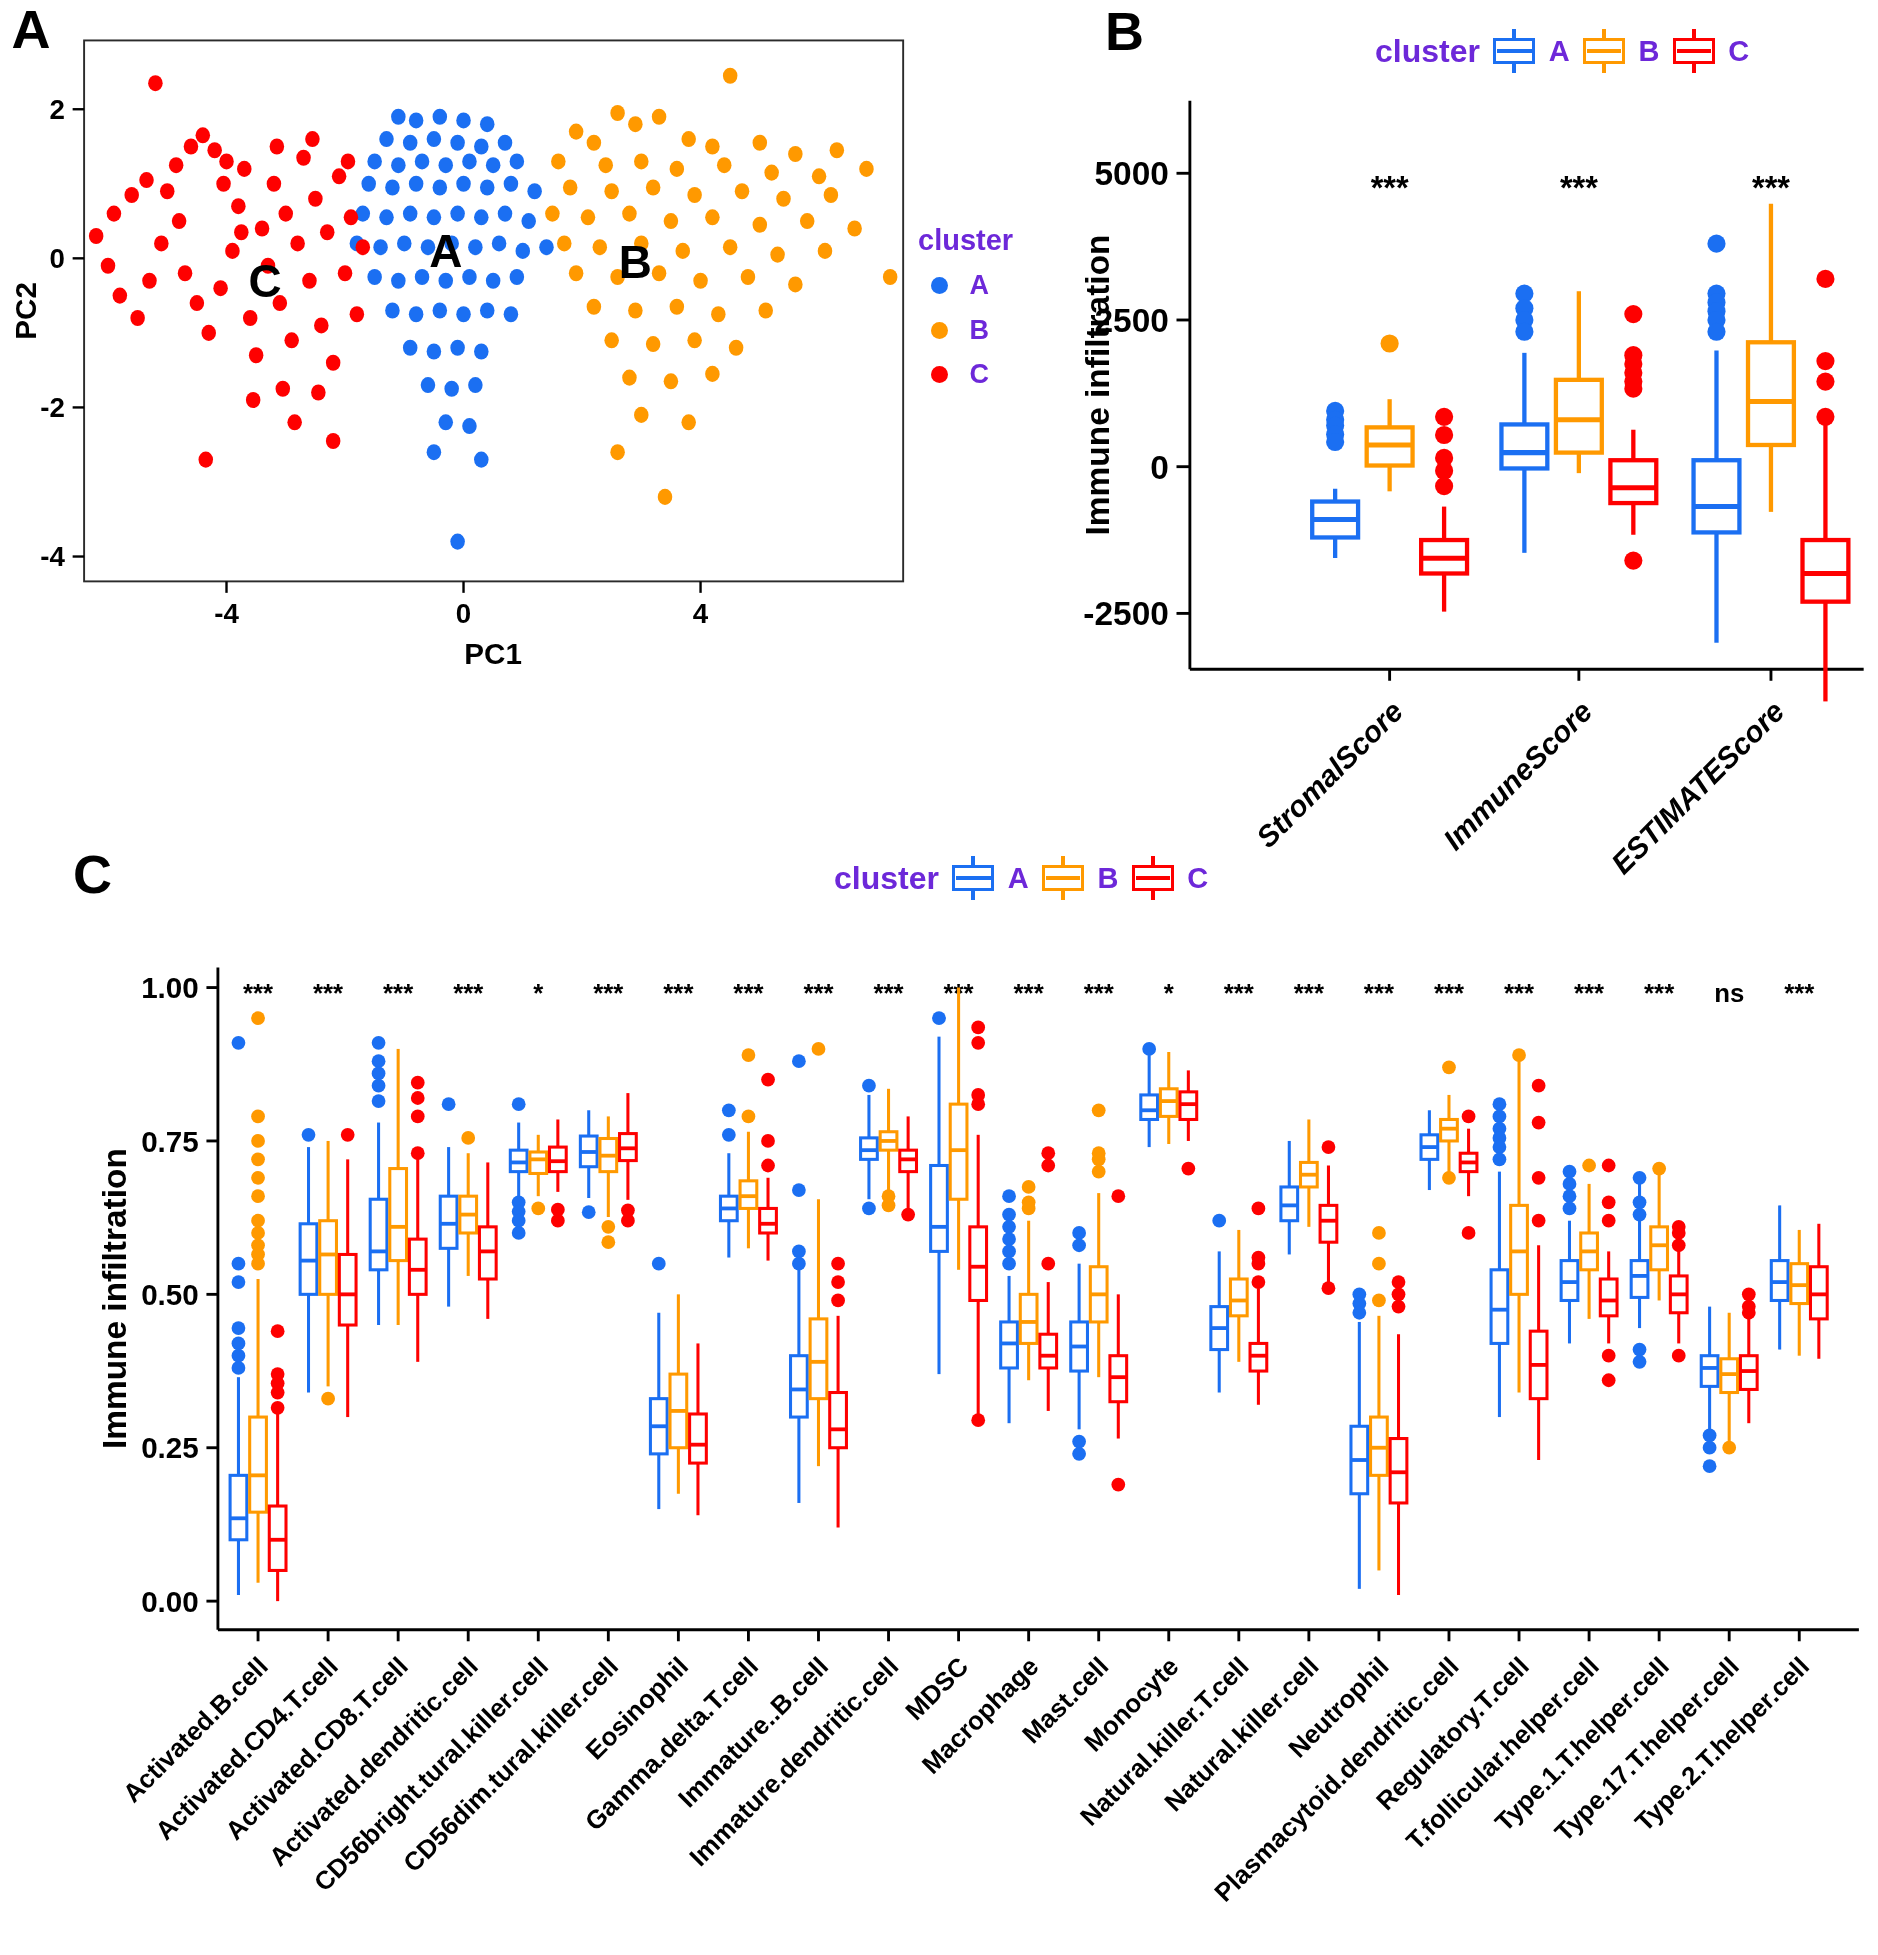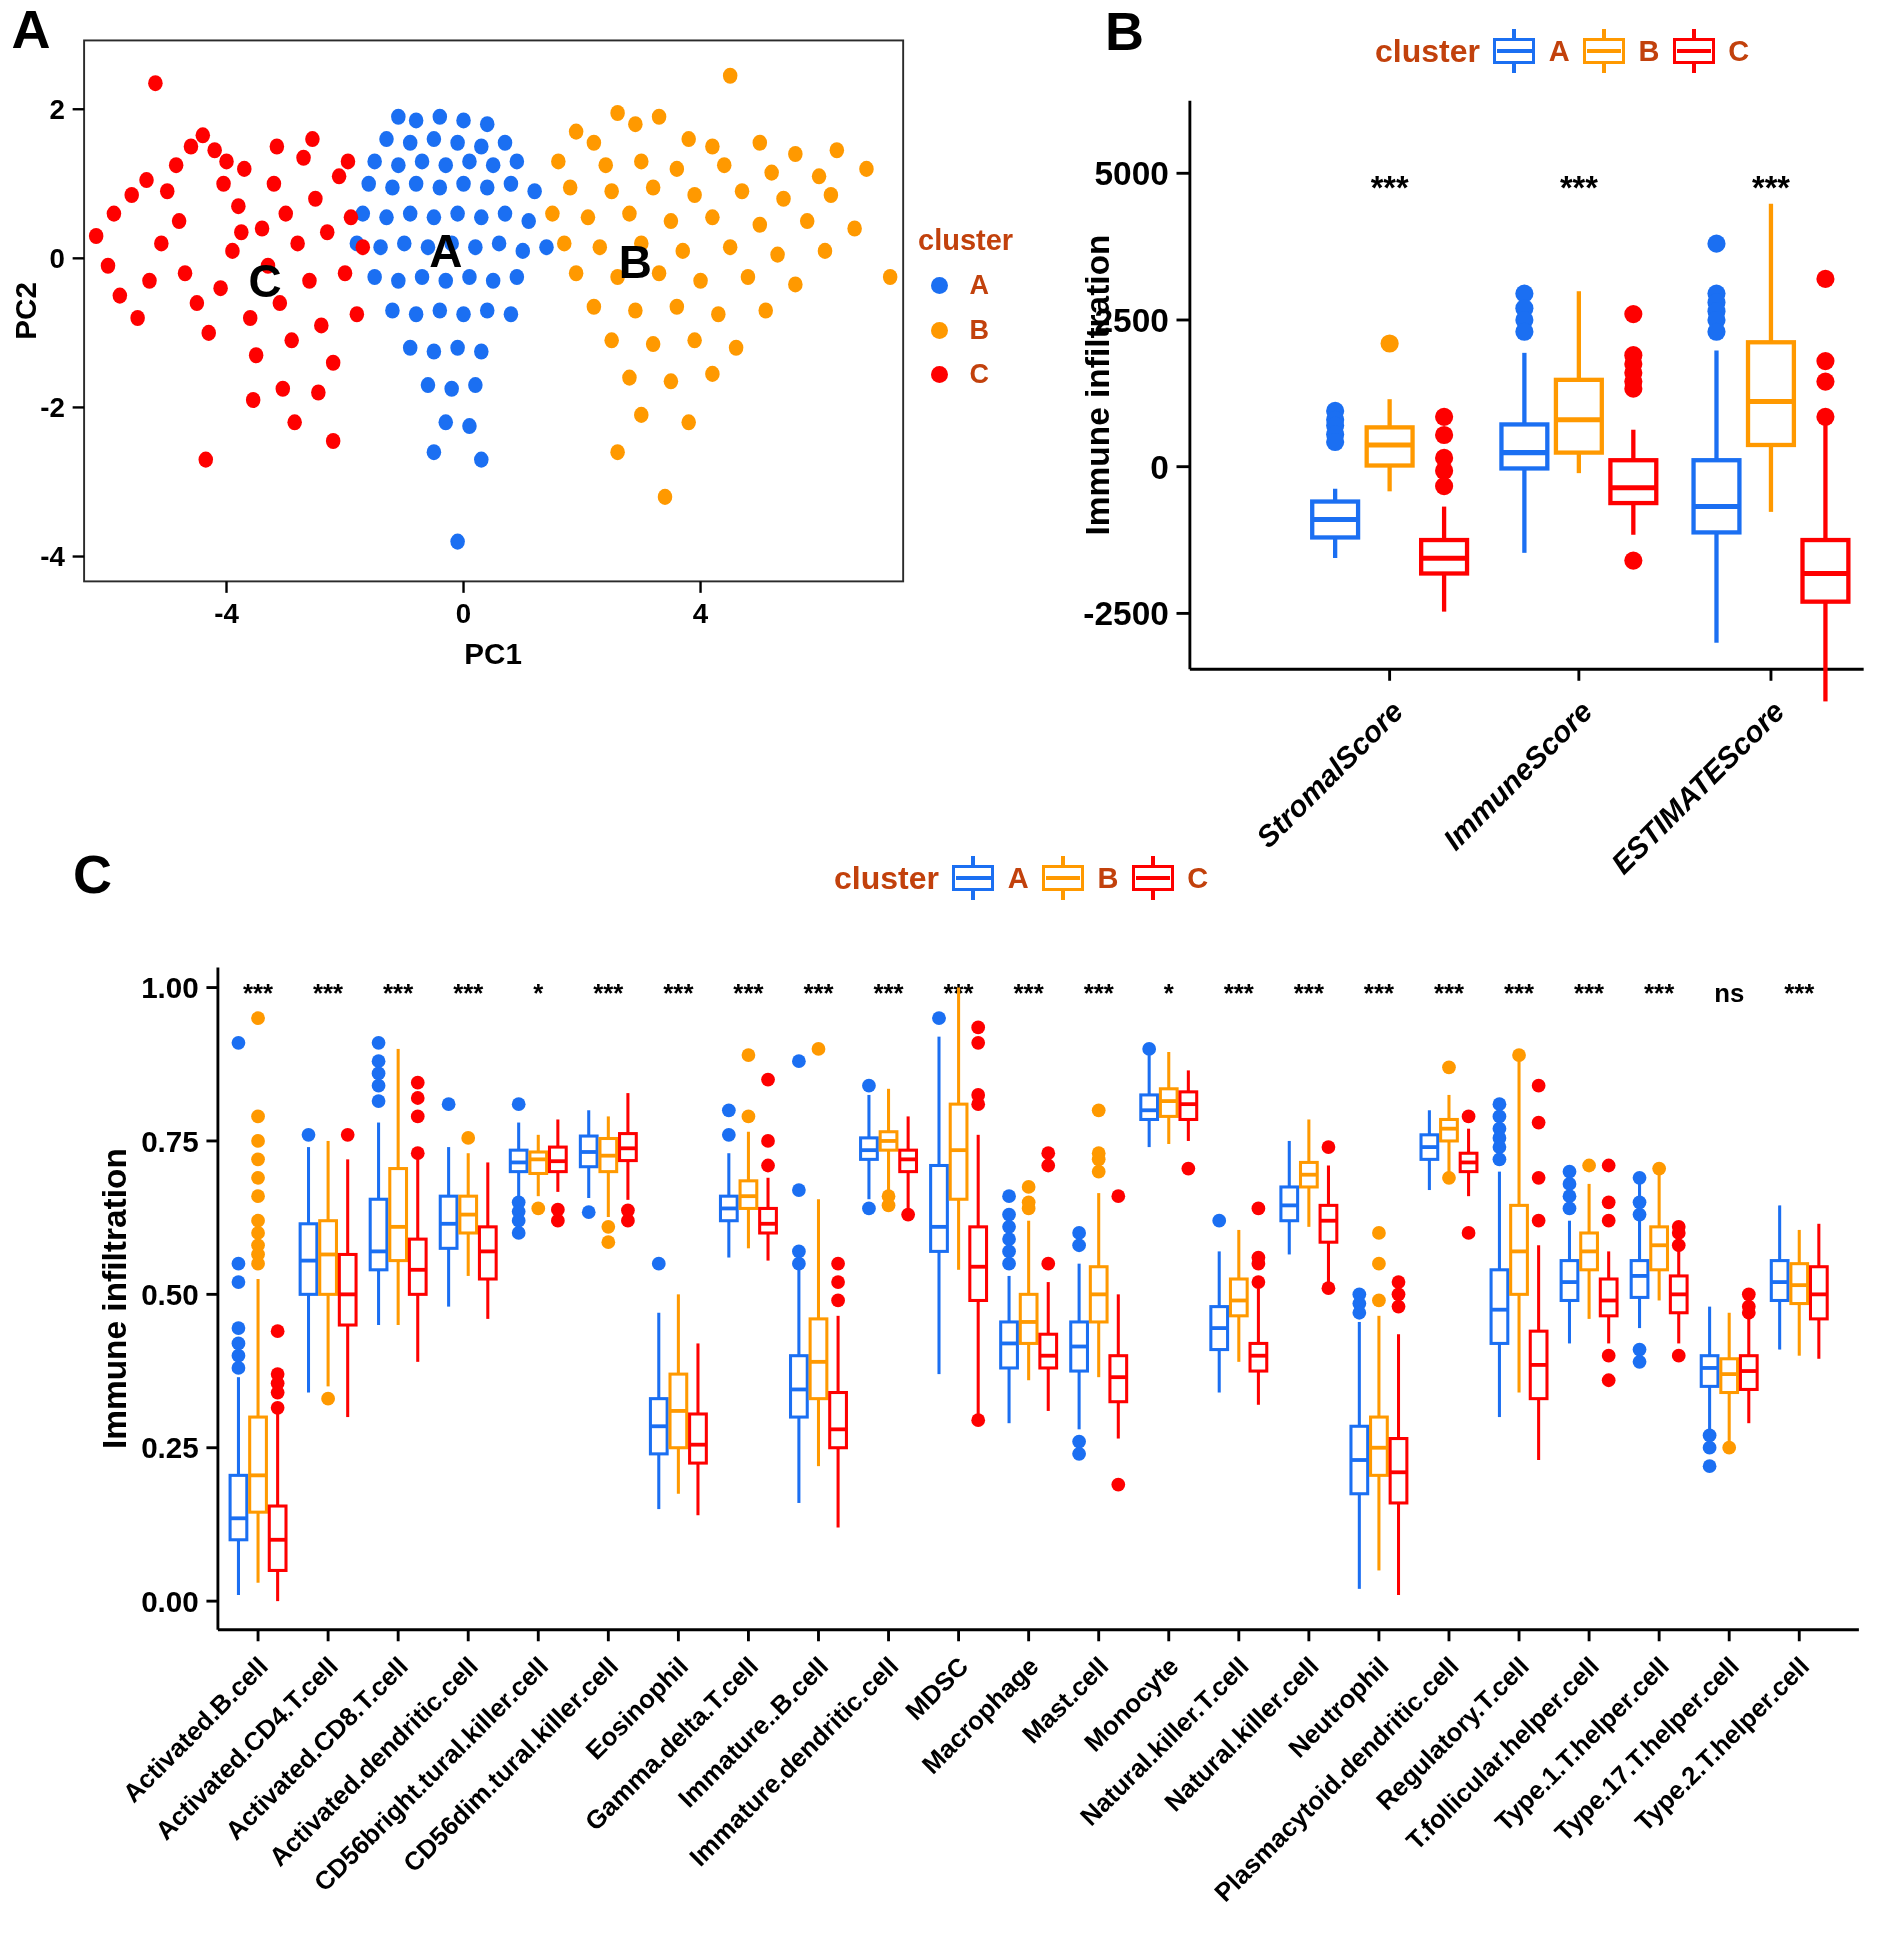--- a/index.html
+++ b/index.html
@@ -1,20 +1,20 @@
 <!DOCTYPE html>
 <html><head>
 <meta charset="utf-8">
 <style>
   html,body{margin:0;padding:0;background:#fff;}
   .page{position:relative;width:1878px;height:1956px;background:#ffffff;
         font-family:"Liberation Sans",sans-serif;overflow:hidden;}
   .panel-letter{position:absolute;font-size:54px;font-weight:bold;color:#000;line-height:1;}
   #chart-svg{position:absolute;left:0;top:0;}
-  .legend{position:absolute;display:flex;align-items:center;gap:13.4px;color:#c2410c;}
+  .legend{position:absolute;display:flex;align-items:center;gap:13.4px;color:#6d28d9;}
   .legend.col{flex-direction:column;align-items:flex-start;gap:13.4px;}
   .legend-title{font-size:32px;font-weight:bold;}
   .legend-item{display:flex;align-items:center;gap:13.4px;}
   .legend-label{font-size:29px;font-weight:bold;}
   .boxkey{position:relative;width:42px;height:44px;flex:0 0 auto;display:inline-block;}
   .boxkey .stub{position:absolute;left:50%;margin-left:-1.9px;width:3.8px;top:0;height:100%;background:currentColor;}
   .boxkey .kbox{position:absolute;left:0;right:0;top:8.6px;bottom:8.6px;background:#fff;border:3.8px solid currentColor;}
   .boxkey .kmed{position:absolute;left:3.8px;right:3.8px;top:50%;margin-top:-1.9px;height:3.8px;background:currentColor;}
   .dotkey{width:17px;height:17px;border-radius:50%;background:currentColor;flex:0 0 auto;}
   #legend-a .legend-title{font-size:29px;}

